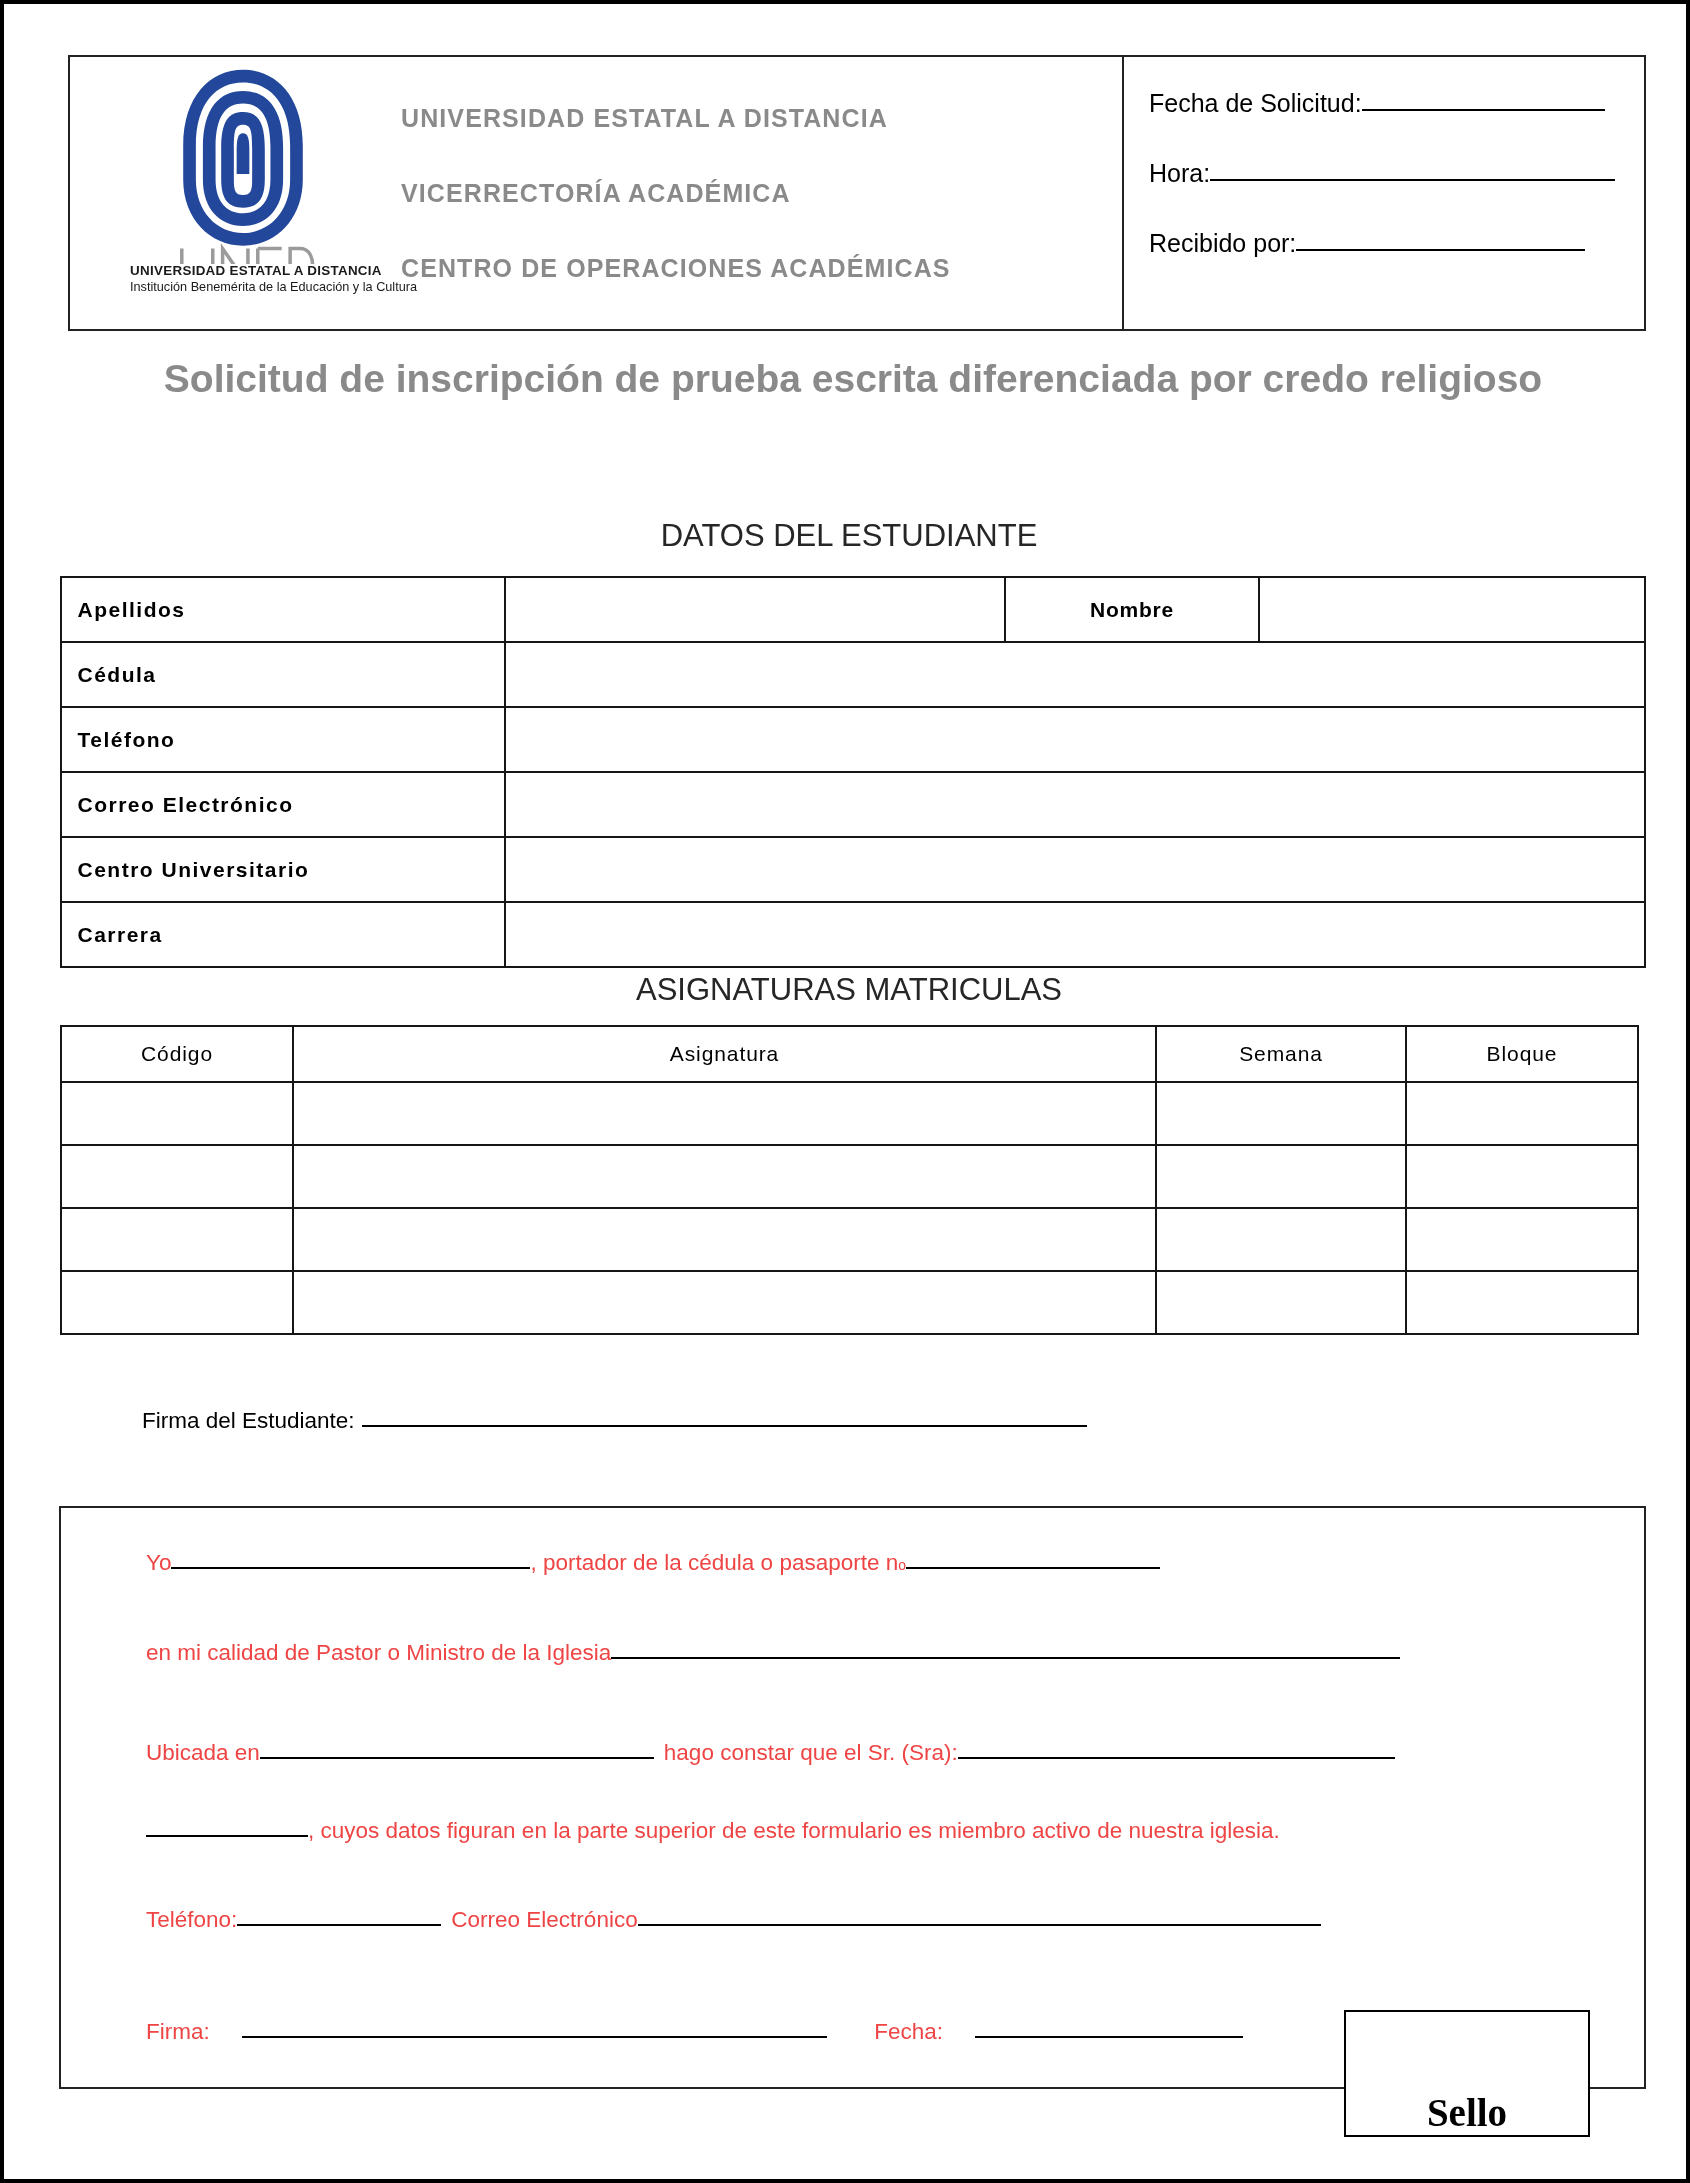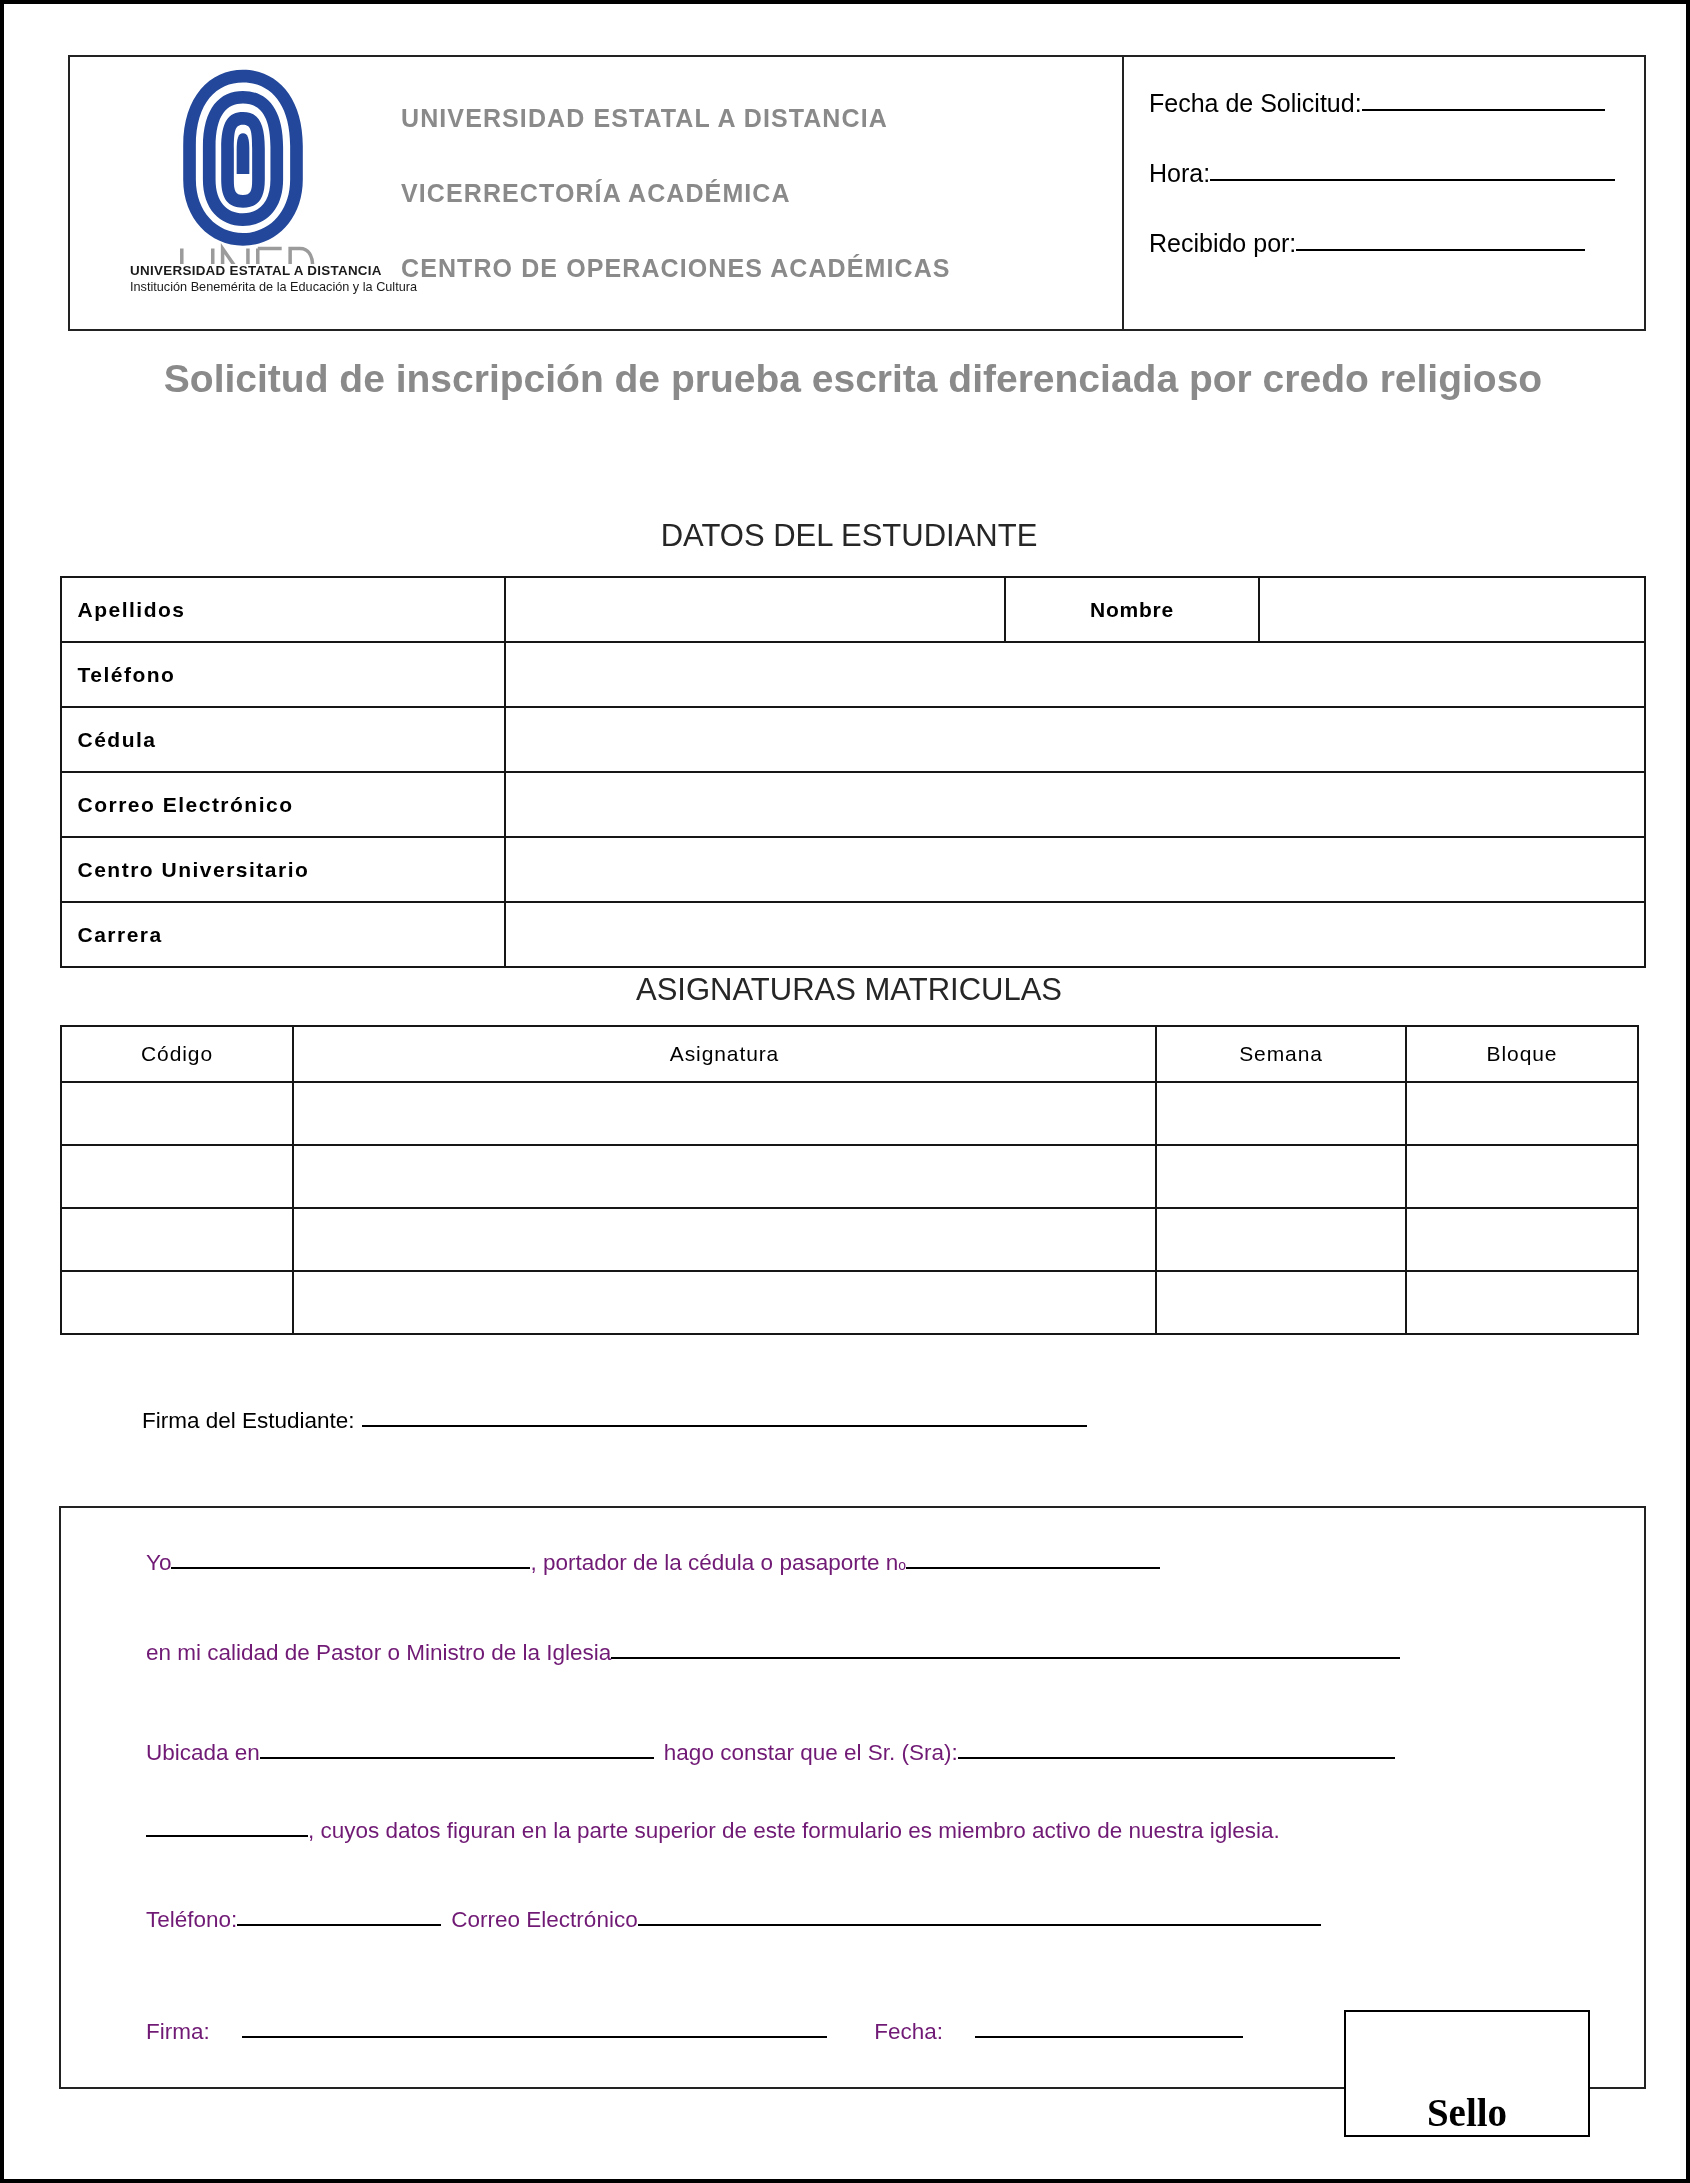--- a/index.html
+++ b/index.html
@@ -215,21 +215,21 @@
     left: 55px;
     top: 1502px;
     width: 1587px;
     height: 583px;
     border: 2.1px solid #222;
   }
   .decl-line {
     position: absolute;
     left: 85px;
     font-size: 22.5px;
-    color: #701a75;
+    color: #ef4444;
     white-space: nowrap;
     display: flex;
     align-items: baseline;
   }
   #decl-l1 { top: 42px; }
   #decl-l2 { top: 132px; }
   #decl-l3 { top: 232px; }
   #decl-l4 { top: 310px; }
   #decl-l5 { top: 399px; }
   #decl-l6 { top: 511px; gap: 32px; }
@@ -334,25 +334,25 @@
 
   <table id="student-table">
     <tbody>
         <tr>
       <td style="width:444px">Apellidos</td>
       <td class="val" style="width:500px"></td>
       <td class="lbl-nombre" style="width:254px">Nombre</td>
       <td class="val"></td>
     </tr>
     <tr>
+      <td>Cédula</td>
+      <td class="val" colspan="3"></td>
+    </tr>
+    <tr>
       <td>Teléfono</td>
-      <td class="val" colspan="3"></td>
-    </tr>
-    <tr>
-      <td>Cédula</td>
       <td class="val" colspan="3"></td>
     </tr>
     <tr>
       <td>Correo Electrónico</td>
       <td class="val" colspan="3"></td>
     </tr>
     <tr>
       <td>Centro Universitario</td>
       <td class="val" colspan="3"></td>
     </tr>

